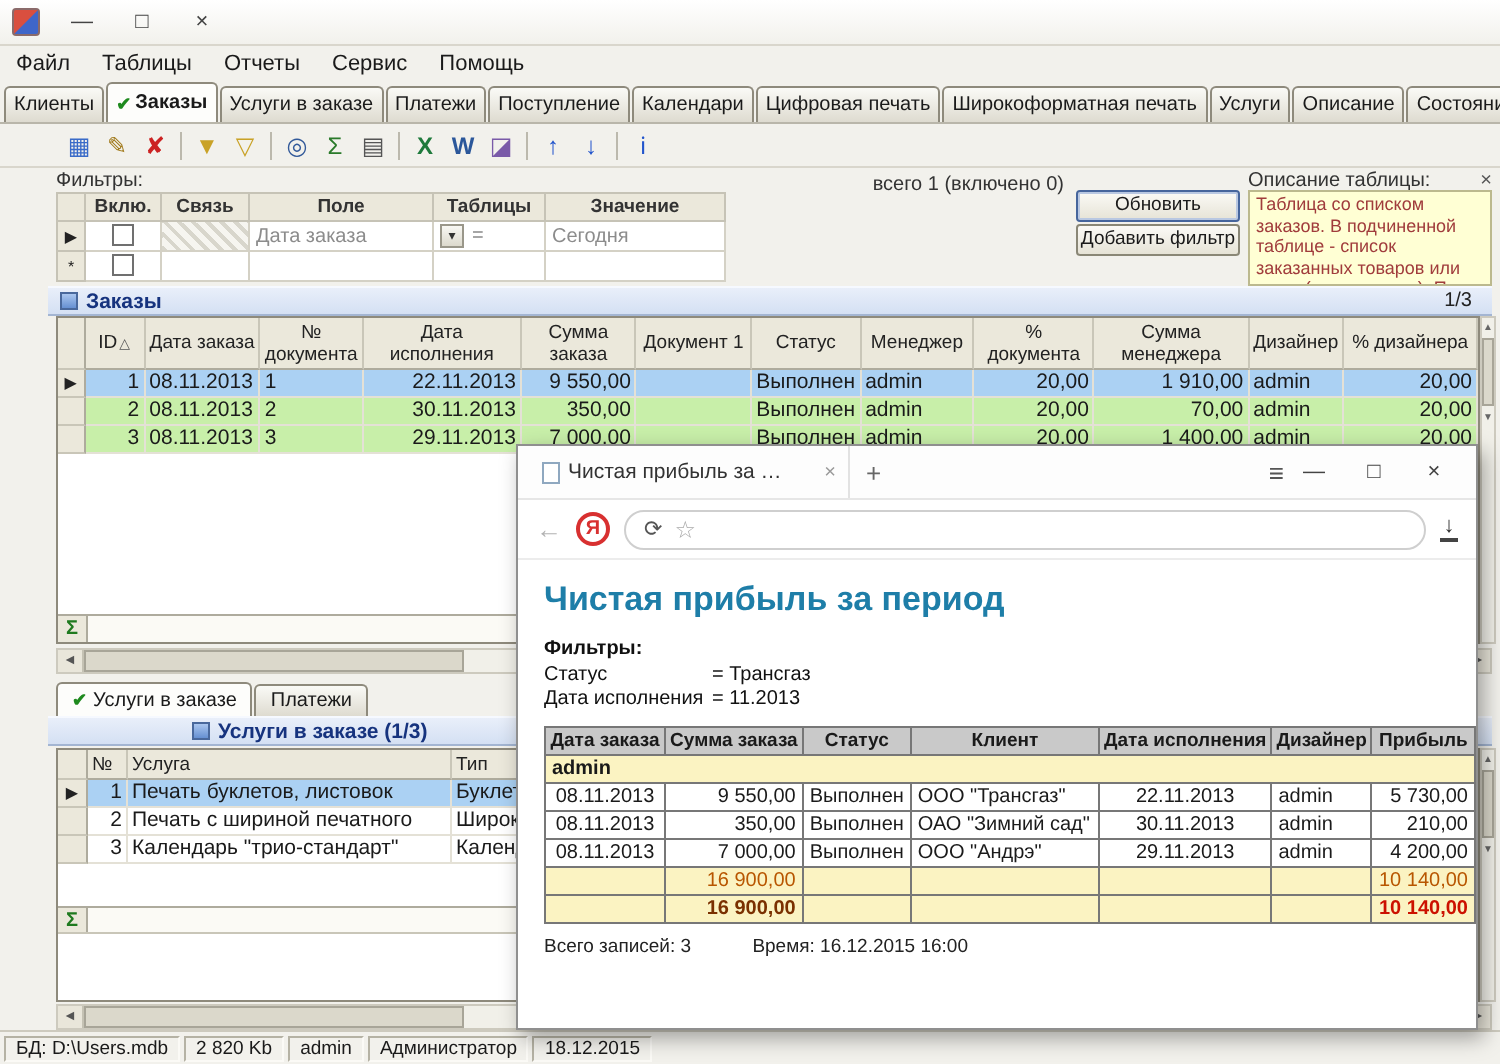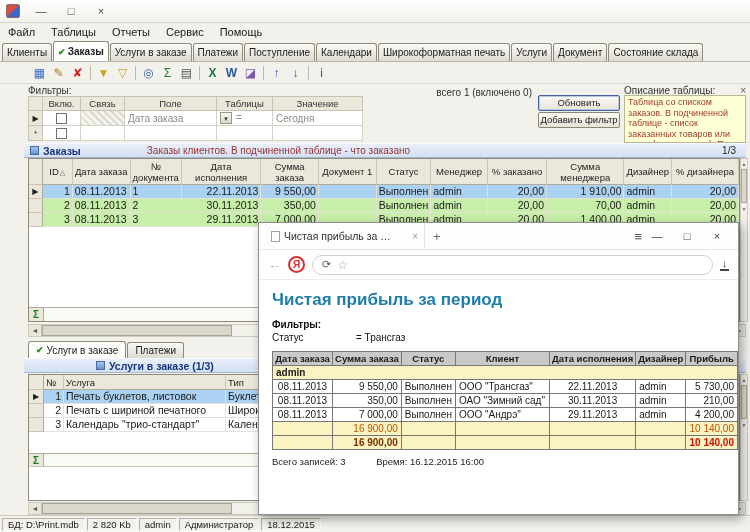--- a/index.html
+++ b/index.html
@@ -24,21 +24,21 @@
   .chk{color:#1e8a1e;font-size:9px;font-weight:bold}
 
   
   .toolbar{position:absolute;top:62px;left:0;width:750px;height:22px;background:#f2f1ec;border-bottom:1px solid #d9d6cc;display:flex;align-items:center;padding-left:30px}
   .ticon{width:19px;height:18px;display:flex;align-items:center;justify-content:center;font-size:12px}
   .tsep{width:1px;height:14px;background:#bcb9ad;margin:0 3px}
 
   
   .flabel{position:absolute;top:85px;left:28px;font-size:10px;color:#333}
   .fgrid{position:absolute;top:96px;left:28px;border-collapse:collapse;table-layout:fixed;background:#fff}
-  .fgrid th{background:#ebe8db;border:1px solid #c6c3b6;font-weight:normal;font-size:9.5px;height:14px;padding:0 2px;color:#333}
+  .fgrid th{background:#ebe8db;border:1px solid #c6c3b6;font-weight:bold;font-size:9.5px;height:14px;padding:0 2px;color:#333}
   .fgrid td{border:1px solid #d4d1c5;font-size:10px;height:15px;padding:0 3px;white-space:nowrap;overflow:hidden}
   .fgrid .fmark{width:14px;background:#ebe8db;border:1px solid #c6c3b6;text-align:center;font-size:8px;color:#222;padding:0}
   .cb{display:inline-block;width:11px;height:11px;border:1px solid #707070;background:#fff;vertical-align:middle}
   .cbc{text-align:center}
   .hatch{background:repeating-linear-gradient(45deg,#d8d6cc 0 2px,#f6f5f0 2px 5px)}
   .muted{color:#8c8c8c}
   .combo-btn{display:inline-block;width:12px;height:12px;border:1px solid #9a978a;background:linear-gradient(#f8f7f3,#dcd9cd);font-size:7px;line-height:11px;text-align:center;color:#333;vertical-align:middle;margin-right:4px}
   .fsummary{position:absolute;top:87px;left:390px;width:142px;text-align:right;font-size:10px;color:#333}
   .btn{position:absolute;left:538px;width:82px;height:16px;background:linear-gradient(#fbfaf6,#e6e3d6);border:1px solid #8a8776;border-radius:2px;font-size:9.5px;text-align:center;line-height:13px;color:#1a1a1a}
   #btn-refresh{top:95px;border-color:#46659c;box-shadow:0 0 0 1px #b9c8e2 inset}
@@ -176,27 +176,30 @@
     <div class="tab">
         <span>Платежи</span>
       </div>
     <div class="tab">
         <span>Поступление</span>
       </div>
     <div class="tab">
         <span>Календари</span>
       </div>
     <div class="tab">
+        <span>Цифровая печать</span>
+      </div>
+    <div class="tab">
         <span>Широкоформатная печать</span>
       </div>
     <div class="tab">
         <span>Услуги</span>
       </div>
     <div class="tab">
-        <span>Документ</span>
+        <span>Описание</span>
       </div>
     <div class="tab">
         <span>Состояние склада</span>
       </div>
 
   </div>
 
   <div class="toolbar">
     <span class="ticon" style="color:#3a6bc8">▦</span>
     <span class="ticon" style="color:#a07818">✎</span>
@@ -262,21 +265,20 @@
   <div class="btn" id="btn-del">Удалить фильтр</div>
   <div class="desc-title">
     <span>Описание таблицы:</span>
     <span class="desc-close">×</span>
   </div>
   <div class="desc-box">Таблица со списком заказов. В подчиненной таблице - список заказанных товаров или услуг (что заказано). При добавлении заказа, необходимо</div>
 
   <div class="secbar orders-bar">
     <span class="secicon"></span>
     <span class="sectitle">Заказы</span>
-    <span class="subtitle">Заказы клиентов. В подчиненной таблице - что заказано</span>
     <span class="counter">1/3</span>
   </div>
 
   <div class="gridwrap orders-wrap">
     <table class="grid ogrid">
       <colgroup>
           <col style="width:15px">
           <col style="width:32px">
           <col style="width:58px">
           <col style="width:35px">
@@ -294,21 +296,21 @@
         <tr>
           <th class="mark"></th>
           <th><span>ID</span><span class="sorticon">△</span></th>
           <th>Дата заказа</th>
           <th>№ документа</th>
           <th>Дата исполнения</th>
           <th>Сумма заказа</th>
           <th>Документ 1</th>
           <th>Статус</th>
           <th>Менеджер</th>
-          <th>% заказано</th>
+          <th>% документа</th>
           <th>Сумма менеджера</th>
           <th>Дизайнер</th>
           <th>% дизайнера</th>
         </tr>
       </thead>
       <tbody>
         <tr class="sel">
           <td class="mark"><span>▶</span></td>
           <td>1</td>
           <td>08.11.2013</td>
@@ -435,21 +437,21 @@
     <span class="sbv">▼</span>
   </div>
   <div class="hscroll services-hscroll">
     <span class="sbh">◄</span>
     <span class="hthumb"></span>
     <span class="hfill"></span>
     <span class="sbh right">►</span>
   </div>
 
   <div class="statusbar">
-    <span class="seg">БД: D:\Print.mdb</span>
+    <span class="seg">БД: D:\Users.mdb</span>
     <span class="seg">2 820 Kb</span>
     <span class="seg">admin</span>
     <span class="seg">Администратор</span>
     <span class="seg">18.12.2015</span>
   </div>
 
   <div class="popup">
     <div class="btabs">
       <div class="btab">
         <span class="pgicon"></span>
@@ -472,20 +474,21 @@
       <span class="bdl">
           <span>↓</span>
           <i class="dlbar"></i>
         </span>
     </div>
     <div class="bcontent">
       <div class="rheading">Чистая прибыль за период</div>
       <div class="rfilters">
         <div class="rflabel">Фильтры:</div>
         <div class="rfrow"><span class="rfname">Статус</span><span>= Трансгаз</span></div>
+        <div class="rfrow"><span class="rfname">Дата исполнения</span><span>= 11.2013</span></div>
       </div>
       <table class="rtable">
         <colgroup>
             <col style="width:62px">
             <col style="width:64px">
             <col style="width:54px">
             <col style="width:98px">
             <col style="width:80px">
             <col style="width:42px">
             <col style="width:52px">

